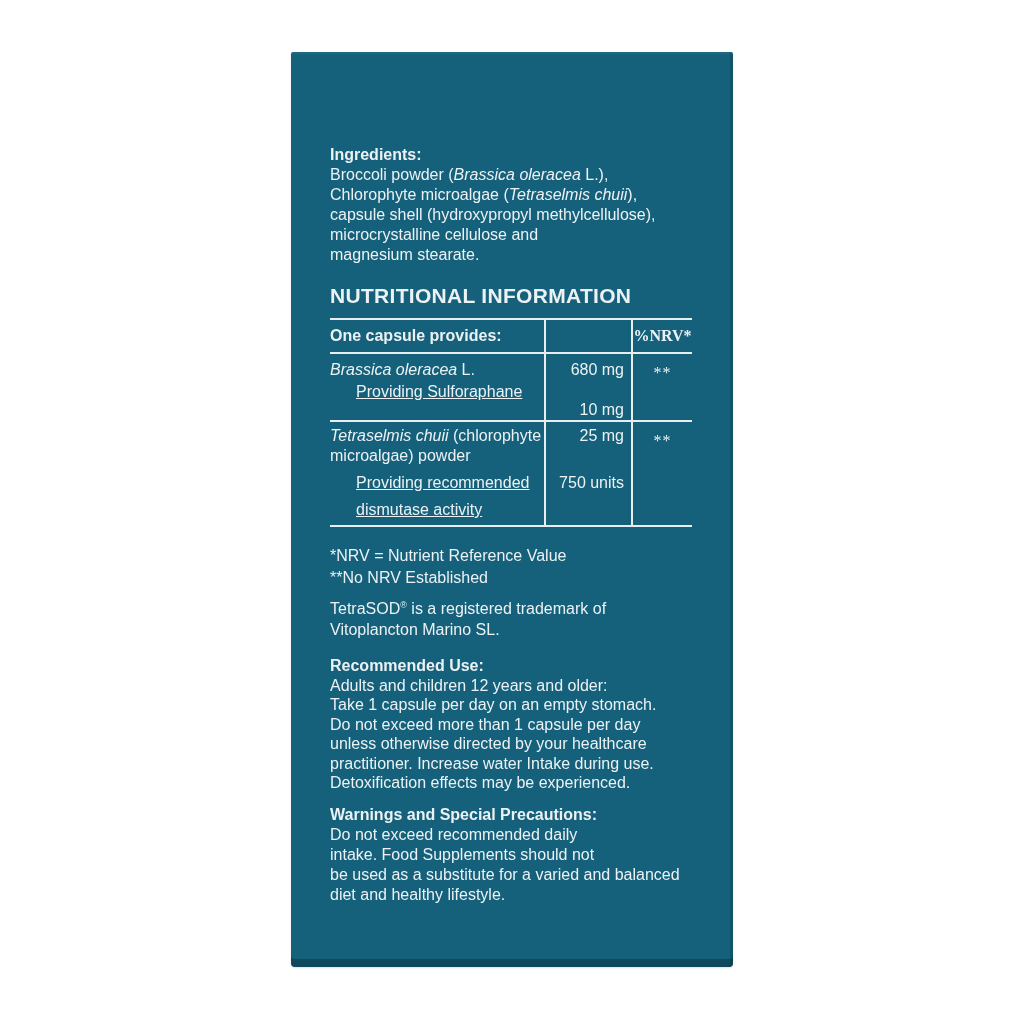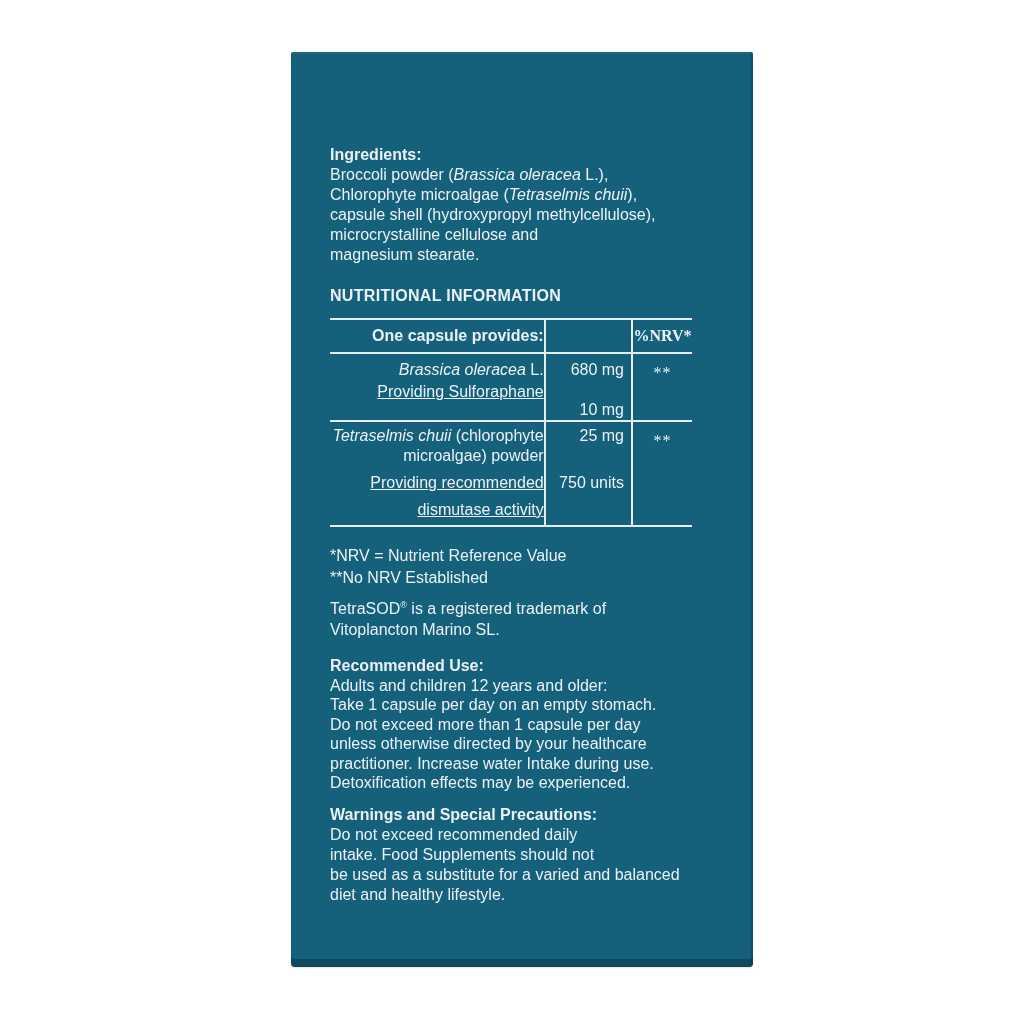--- a/index.html
+++ b/index.html
@@ -17,37 +17,36 @@
   .panel{
     position:absolute;left:291px;top:52px;width:442px;height:915px;
     background:var(--panel-bg);color:var(--txt);
     font-size:16px;line-height:20px;
     border-radius:2px 2px 4px 4px;
     box-shadow:
       inset 0 -8px 0 rgba(8,40,52,.40),
       inset -3px 0 0 rgba(8,40,52,.22),
       inset 0 2px 0 rgba(255,255,255,.05),
       0 1px 2px rgba(0,0,0,.12);
-    padding-left: 20px;
   }
 
   .abs{position:absolute;left:39px;white-space:nowrap;}
   .bold{font-weight:bold;}
   em{font-style:italic;}
 
   .ingredients{top:93px;}
-  .nutri-heading{top:234px;font-size:16px;font-weight:bold;letter-spacing:.3px;}
+  .nutri-heading{top:234px;font-size:21px;font-weight:bold;letter-spacing:.3px;}
 
   
   .ntable{position:absolute;left:39px;top:266px;width:362px;
     border-top:2px solid var(--rule);border-bottom:2px solid var(--rule);}
   .trow{display:flex;}
   .thead{border-bottom:2px solid var(--rule);}
   .tgroup-1{border-bottom:2px solid var(--rule);}
-  .c1{width:221px;box-sizing:border-box;text-align:right;}
+  .c1{width:221px;box-sizing:border-box;}
   .c2{width:90px;box-sizing:border-box;border-left:2px solid var(--rule);
       text-align:right;padding-right:7px;}
   .c3{width:63px;box-sizing:border-box;border-left:2px solid var(--rule);
       text-align:center;font-family:Liberation Serif, serif;}
   .thead .c1{font-weight:bold;padding:6px 0;}
   .thead .c3{font-weight:bold;padding-top:6px;}
   .tgroup-1 .c1{padding:6px 0;}
   .tgroup-1 .sub{margin-top:2px;}
   .tgroup-1 .a1{padding-top:6px;}
   .tgroup-1 .a2{margin-top:20px;}

